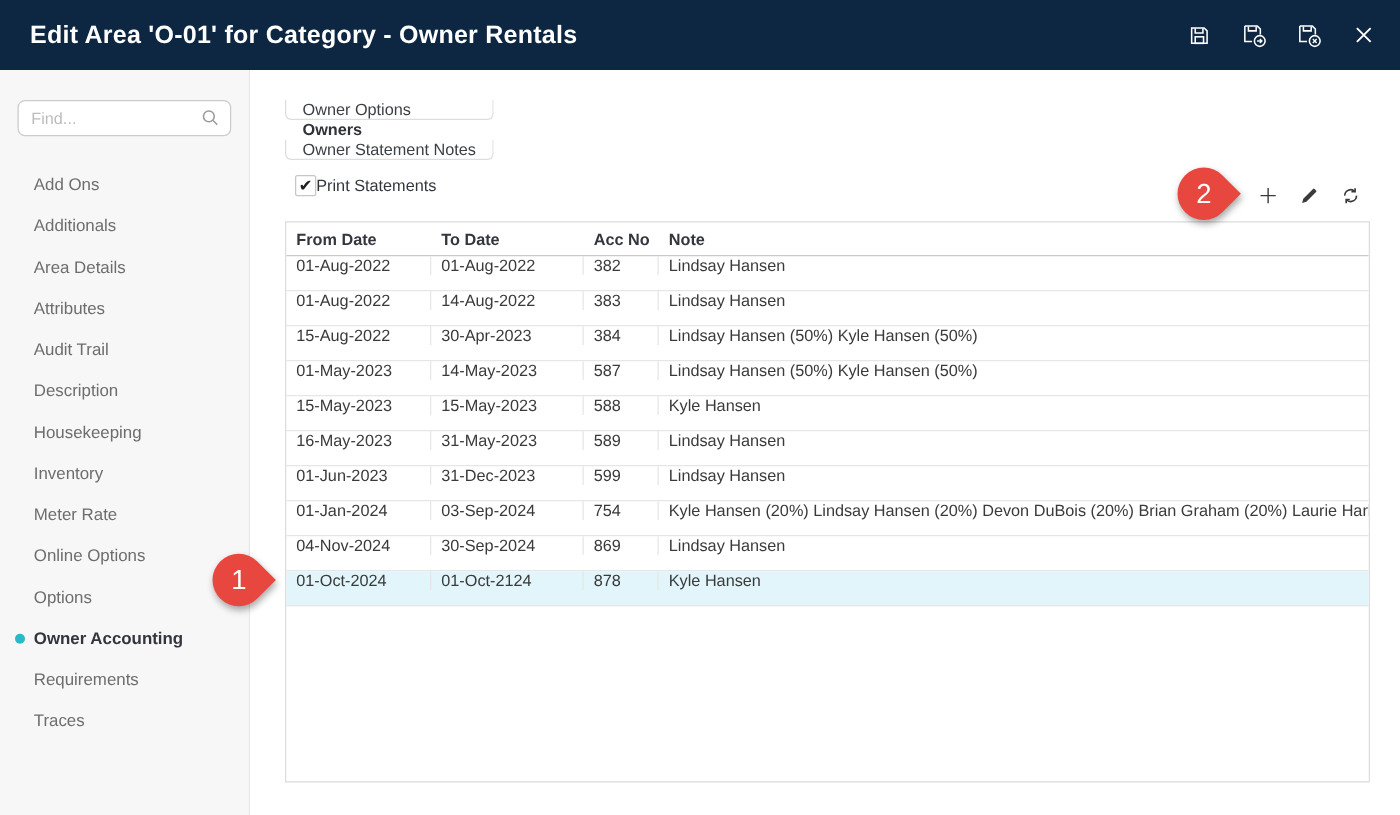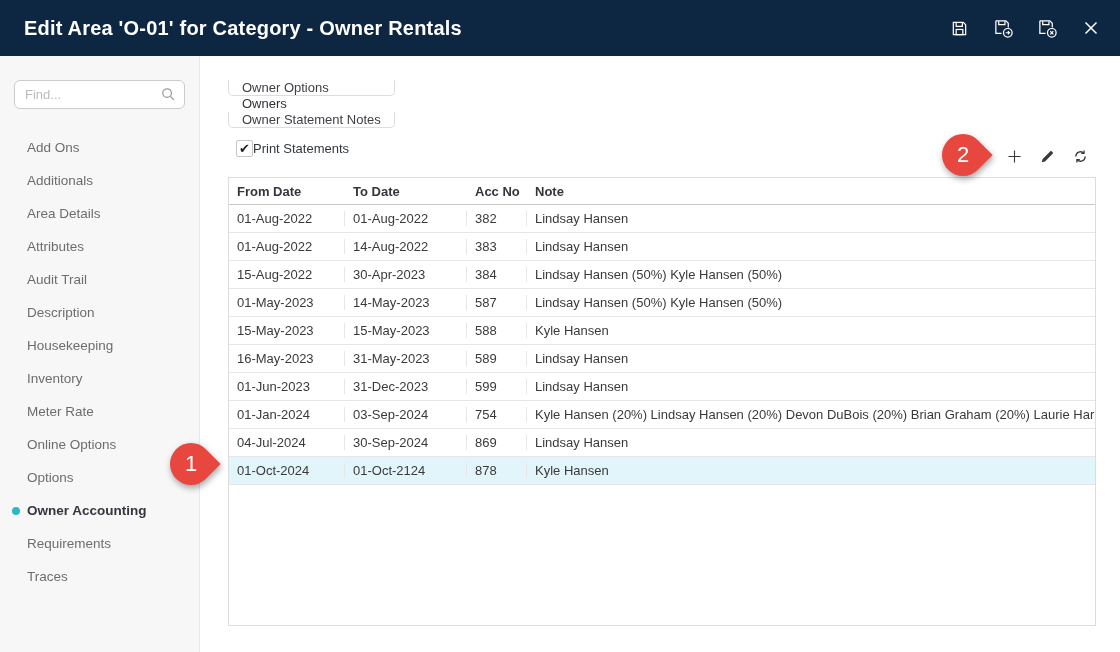--- a/index.html
+++ b/index.html
@@ -50,21 +50,21 @@
   
   .main { flex:1; position:relative; background:#fff; }
 
   .tabs { position:absolute; left:28px; top:24px; display:flex; height:32px;flex-direction:column; }
   .tab {
     padding:0 13px; display:flex; align-items:center;
     font-size:13px; color:#3c3f44; cursor:pointer;
     border:1px solid transparent; border-top:none;
   }
   .tab.inactive { border-color:#dddddd; border-top:none; border-radius:0 0 5px 5px; }
-  .tab.active { font-weight:400; color:#2f3338; }
+  .tab.active { font-weight:700; color:#2f3338; }
 
   .print-row { position:absolute; left:36px; top:84px; display:flex; align-items:center; }
   .checkbox {
     width:17px; height:17px; border:1px solid #c6c6c6; border-radius:2px;
     background:#fff; display:flex; align-items:center; justify-content:center;
     font-size:13px; color:#1f1f1f; cursor:pointer; line-height:1;
   }
   .print-label { font-size:13px; color:#33373d; }
 
   .grid-toolbar { position:absolute; right:32px; top:92px; display:flex; align-items:center; gap:17px; }
@@ -74,21 +74,21 @@
   .table {
     position:absolute; left:28px; top:121px; width:868px; height:449px;
     border:1px solid #dcdcdc; background:#fff; overflow:hidden;
   }
   .thead {
     display:flex; height:27px; align-items:center;
     border-bottom:1px solid #c9c9c9;
   }
   .thead .cell { font-weight:700; font-size:13px; color:#33373d; }
   .trow {
-    display:flex; height:28px; align-items:center;
+    display:flex; height:28px; align-items:flex-start;
     border-bottom:1px solid #e6e6e6; font-size:13px; color:#3a3a3a; cursor:pointer;
   }
   .trow.selected { background:#e1f5fb; }
   .cell {
     padding:0 8px; white-space:nowrap; overflow:hidden;
     display:flex; align-items:center;
   }
   .c0 { width:116px; flex:none; }
   .c1 { width:122px; flex:none; }
   .c2 { width:60px;  flex:none; }
@@ -263,21 +263,21 @@
             <div class="cell c2">599</div>
             <div class="cell c3">Lindsay Hansen</div>
           </div>
           <div class="trow">
             <div class="cell c0">01-Jan-2024</div>
             <div class="cell c1">03-Sep-2024</div>
             <div class="cell c2">754</div>
             <div class="cell c3">Kyle Hansen (20%) Lindsay Hansen (20%) Devon DuBois (20%) Brian Graham (20%) Laurie Harbolt (20%)</div>
           </div>
           <div class="trow">
-            <div class="cell c0">04-Jul-2024</div>
+            <div class="cell c0">04-Nov-2024</div>
             <div class="cell c1">30-Sep-2024</div>
             <div class="cell c2">869</div>
             <div class="cell c3">Lindsay Hansen</div>
           </div>
           <div class="trow selected">
             <div class="cell c0">01-Oct-2024</div>
             <div class="cell c1">01-Oct-2124</div>
             <div class="cell c2">878</div>
             <div class="cell c3">Kyle Hansen</div>
           </div>

